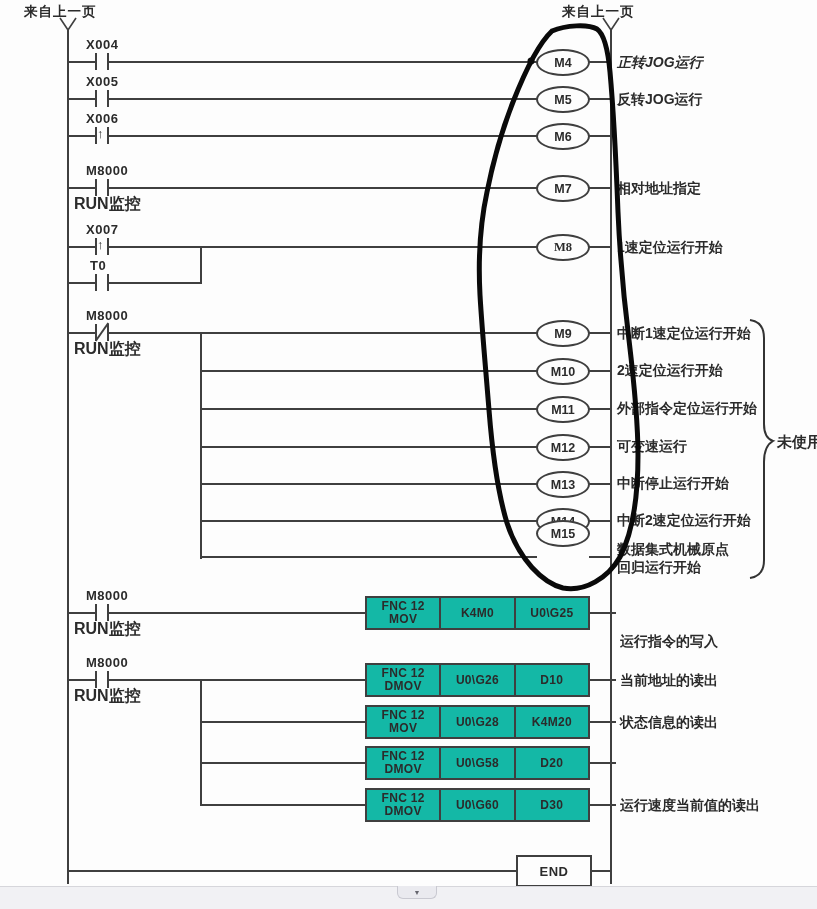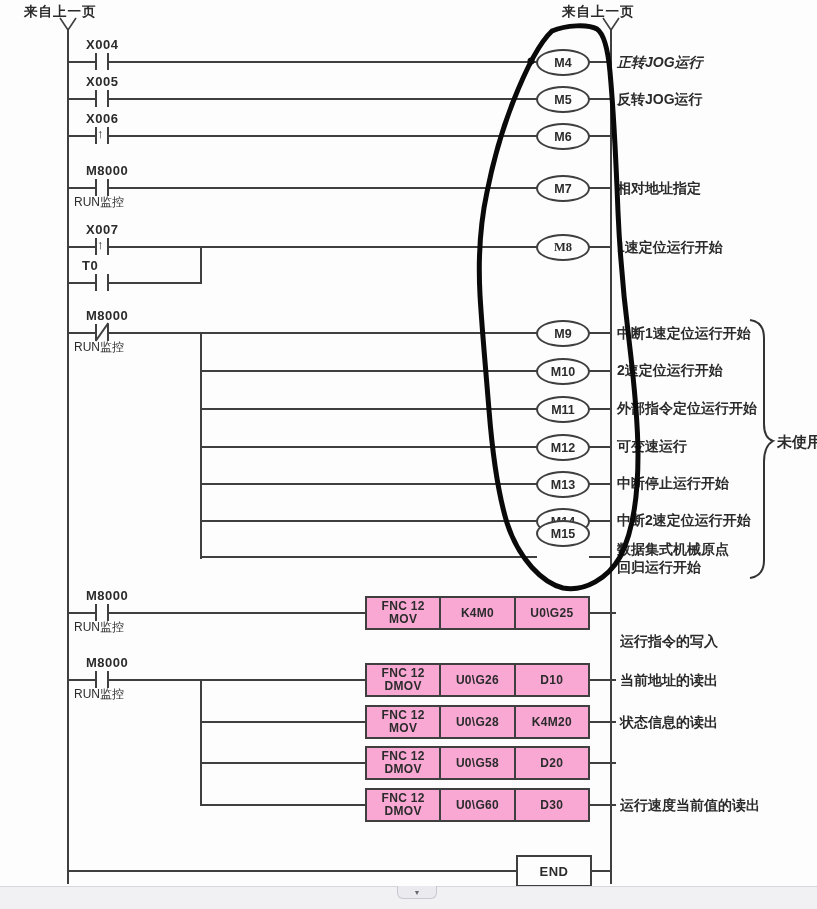--- a/index.html
+++ b/index.html
@@ -6,29 +6,29 @@
   #stage{
     position:relative;width:817px;height:909px;overflow:hidden;
     background:#fdfdfd;
     font-family:"Liberation Sans", sans-serif;
     color:#2b2b2b;
   }
   .wire-h{position:absolute;height:2px;background:#3f3f3f;}
   .wire-v{position:absolute;width:2px;background:#3f3f3f;}
   .bar{position:absolute;width:2px;height:17px;background:#3f3f3f;}
   .dev-label{position:absolute;font-size:13px;font-weight:700;letter-spacing:.5px;white-space:nowrap;}
-  .sub-label{position:absolute;font-size:12px;font-weight:400;white-space:nowrap;}
+  .sub-label{position:absolute;font-size:16px;font-weight:700;white-space:nowrap;}
   .coil{
     position:absolute;width:54px;height:27px;border:2px solid #3f3f3f;border-radius:50%;
     background:#fdfdfd;display:flex;align-items:center;justify-content:center;
     font-size:12.5px;font-weight:700;box-sizing:border-box;z-index:3;
   }
   .coil-label{position:absolute;font-size:14px;font-weight:600;white-space:nowrap;line-height:18px;z-index:2;}
   .ibox{
-    position:absolute;width:225px;height:34px;border:2px solid #3f3f3f;background:#f9a8d4;
+    position:absolute;width:225px;height:34px;border:2px solid #3f3f3f;background:#14b8a6;
     display:flex;box-sizing:border-box;z-index:3;
   }
   .ibox .cell{
     flex:1;display:flex;flex-direction:column;align-items:center;justify-content:center;
     font-size:12px;font-weight:700;border-right:2px solid #3f3f3f;line-height:13px;letter-spacing:.3px;
   }
   .ibox .cell:last-child{border-right:none;}
   .endbox{
     position:absolute;left:516px;top:855px;width:76px;height:32px;border:2px solid #3f3f3f;
     background:#fdfdfd;display:flex;align-items:center;justify-content:center;
@@ -136,21 +136,21 @@
   <div class="dev-label" style="left:86px;top:163px;">M8000</div>
   <div class="bar" style="left:95px;top:179px;"></div>
   <div class="bar" style="left:107px;top:179px;"></div>
   <div class="sub-label" style="left:74px;top:194px;">RUN监控</div>
 
   <div class="dev-label" style="left:86px;top:222px;">X007</div>
   <div class="bar" style="left:95px;top:238px;"></div>
   <div class="bar" style="left:107px;top:238px;"></div>
   <div class="pulse" style="left:97px;top:237px;">↑</div>
 
-  <div class="dev-label" style="left:82px;top:258px;">T0</div>
+  <div class="dev-label" style="left:90px;top:258px;">T0</div>
   <div class="bar" style="left:95px;top:274px;"></div>
   <div class="bar" style="left:107px;top:274px;"></div>
 
   <div class="dev-label" style="left:86px;top:308px;">M8000</div>
   <div class="bar" style="left:95px;top:324px;"></div>
   <div class="bar" style="left:107px;top:324px;"></div>
   <div class="slash" style="left:91px;top:331px;"></div>
   <div class="sub-label" style="left:74px;top:339px;">RUN监控</div>
 
   <div class="dev-label" style="left:86px;top:588px;">M8000</div>

